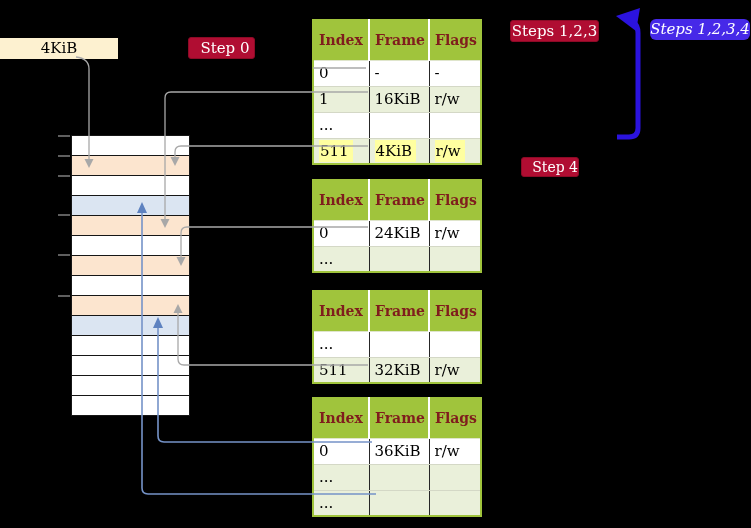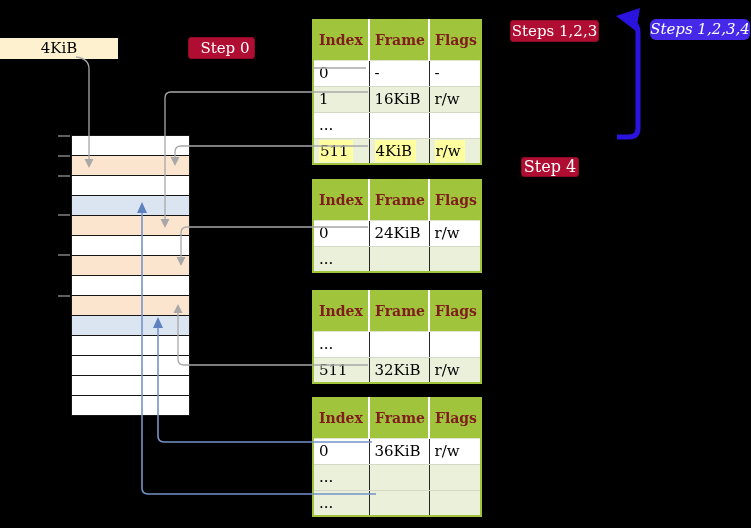--- a/index.html
+++ b/index.html
@@ -51,21 +51,21 @@
 <div class="canvas">
 
   <div class="lbl lbl-wheat" style="left:0;top:38px;width:118px;height:21px;">4KiB</div>
 
   <div class="lbl lbl-crimson" style="left:188px;top:37px;width:58px;height:20px;line-height:20px;padding-left:7px;">Step 0</div>
 
   <div class="lbl lbl-crimson" style="left:510px;top:20px;width:87px;height:20px;line-height:20px;">Steps 1,2,3</div>
 
   <div class="lbl lbl-blue" style="left:650px;top:19px;width:100px;height:21px;line-height:21px;">Steps 1,2,3,4</div>
 
-  <div class="lbl lbl-crimson" style="left:521px;top:157px;width:56px;height:18px;line-height:18px;font-size:16px;">Step 4</div>
+  <div class="lbl lbl-crimson" style="left:521px;top:157px;width:56px;height:18px;line-height:18px;font-size:14px;text-align:right;">Step 4</div>
 
   <div class="memcol">
       <div class="mrow m-white"></div>
       <div class="mrow m-peach"></div>
       <div class="mrow m-white"></div>
       <div class="mrow m-blue"></div>
       <div class="mrow m-peach"></div>
       <div class="mrow m-white"></div>
       <div class="mrow m-peach"></div>
       <div class="mrow m-white"></div>

